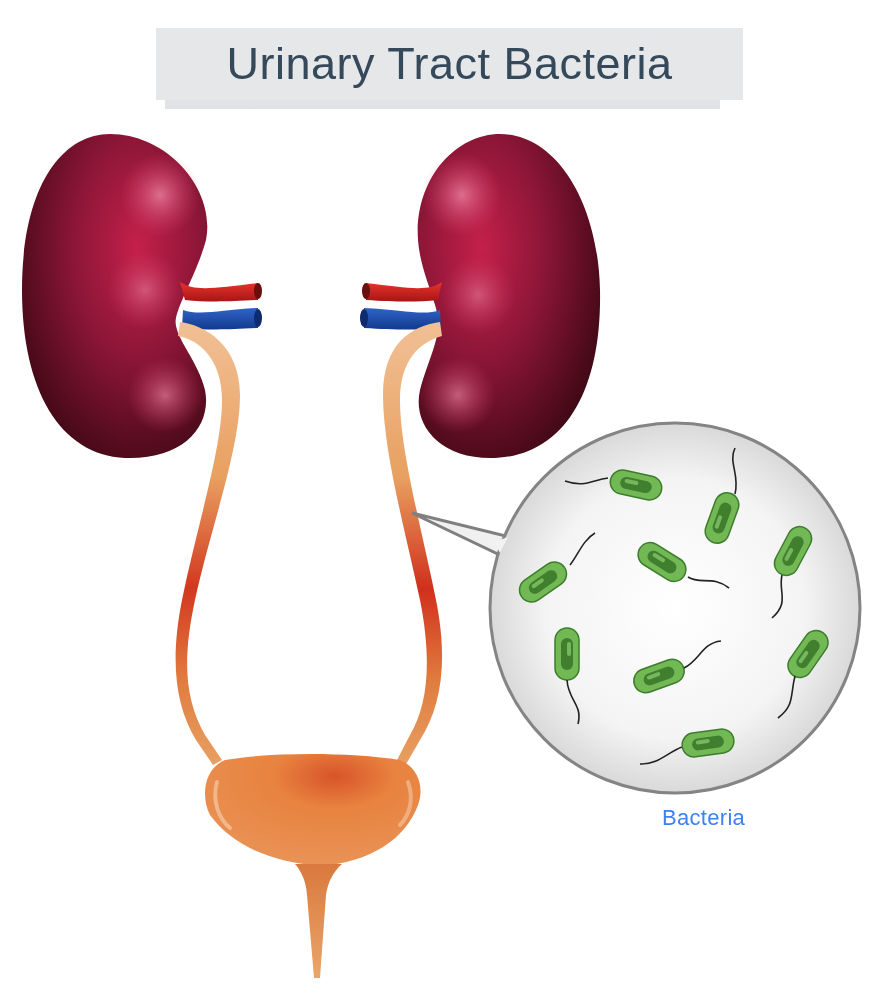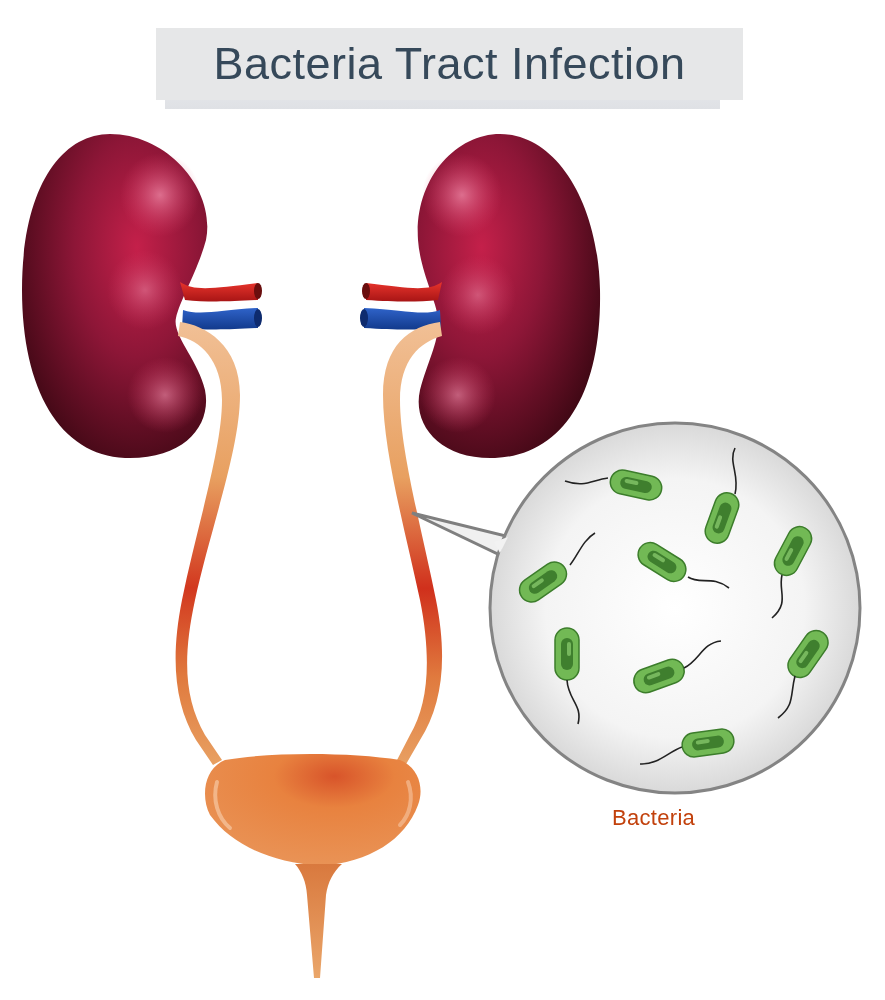--- a/index.html
+++ b/index.html
@@ -1,28 +1,28 @@
 <!DOCTYPE html>
 <html><head>
   <meta charset="utf-8">
   <style>
     html, body { margin: 0; padding: 0; background: #ffffff; }
     body { width: 885px; height: 1000px; position: relative; overflow: hidden; font-family: "Liberation Sans", "DejaVu Sans", sans-serif; }
     .title-shadow { position: absolute; left: 165px; top: 36px; width: 555px; height: 73px; background: linear-gradient(180deg, #f3f4f6 0%, #dfe1e5 100%); }
     .title-banner { position: absolute; left: 156px; top: 28px; width: 587px; height: 72px; background: #e6e7e8; display: flex; align-items: center; justify-content: center; }
     .title-text { font-size: 45px; color: #36495a; letter-spacing: 0.5px; font-weight: normal; }
     .diagram { position: absolute; left: 0; top: 0; width: 885px; height: 1000px; }
-    .bacteria-label { position: absolute; left: 612px; top: 805px; font-size: 22px; color: #c2410c; letter-spacing: 0.3px; }
+    .bacteria-label { position: absolute; left: 662px; top: 805px; font-size: 22px; color: #3b82f6; letter-spacing: 0.3px; }
   </style>
 </head>
 <body>
 
 <div class="title-shadow"></div>
 <div class="title-banner">
-  <span class="title-text">Bacteria Tract Infection</span>
+  <span class="title-text">Urinary Tract Bacteria</span>
 </div>
 
 <svg class="diagram" width="885" height="1000" viewBox="0 0 885 1000" xmlns="http://www.w3.org/2000/svg">
   <defs>
     <radialGradient id="kidneyL" cx="0.62" cy="0.35" r="0.75">
       <stop offset="0" stop-color="#c4204a"></stop>
       <stop offset="0.45" stop-color="#8d1637"></stop>
       <stop offset="1" stop-color="#3a0712"></stop>
     </radialGradient>
     <radialGradient id="kidneyR" cx="0.35" cy="0.35" r="0.75">

